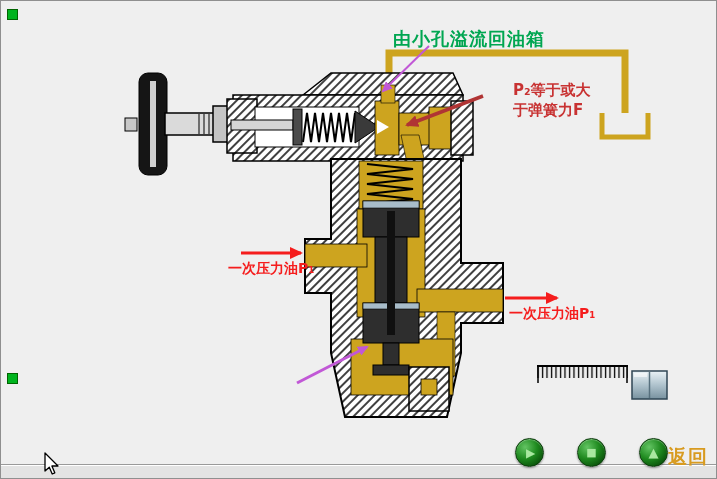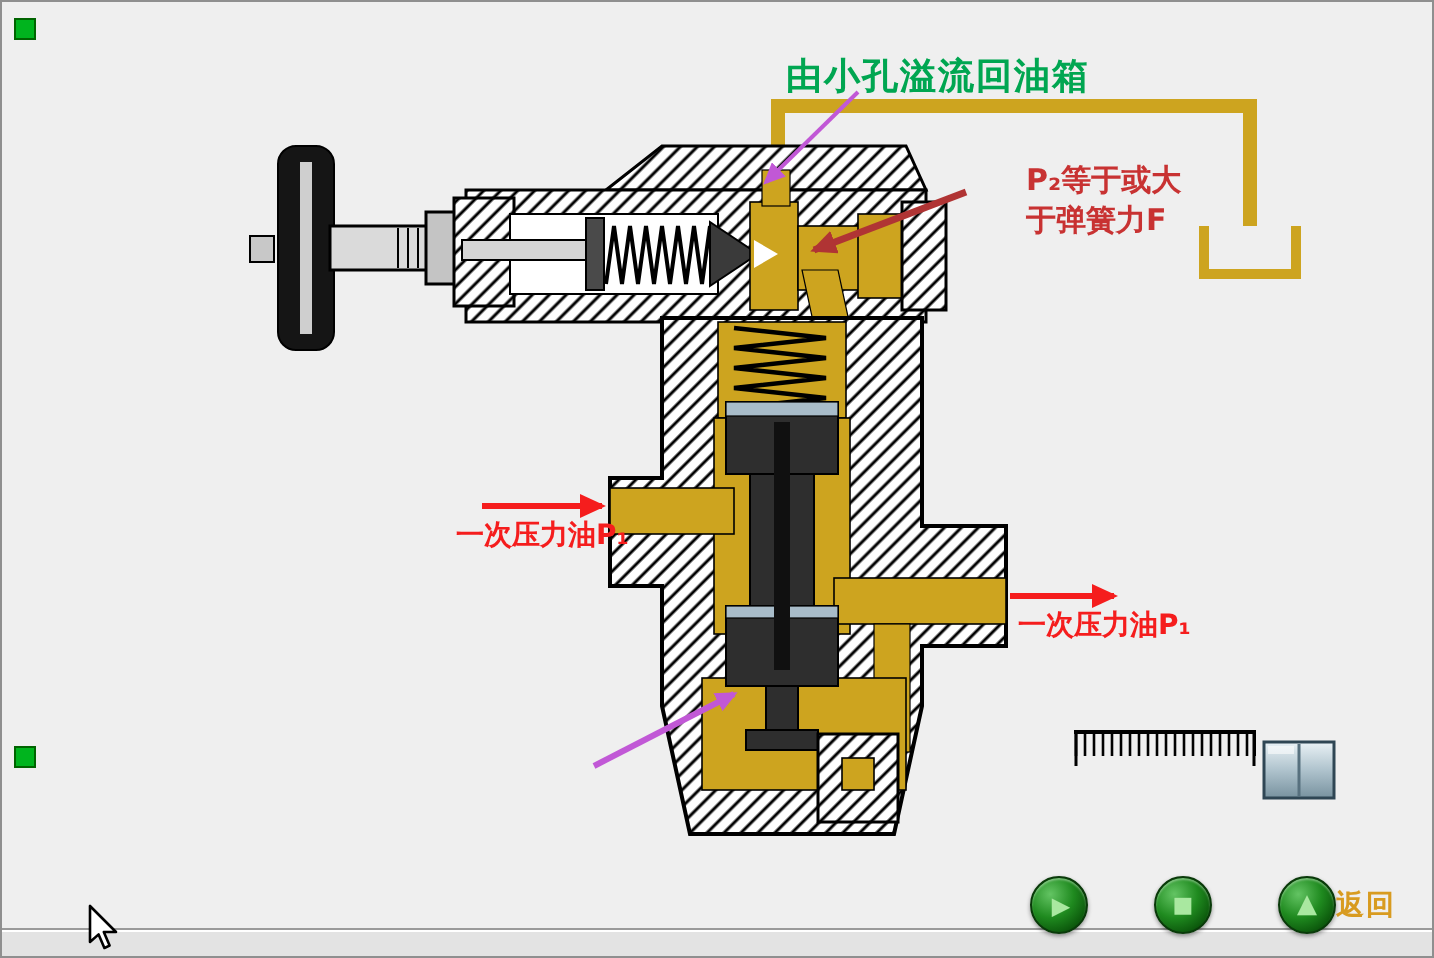--- a/index.html
+++ b/index.html
@@ -33,21 +33,21 @@
     cursor:pointer;top:437px;
   }
   .orb .glyph{color:#A9E8A0;font-size:12px;line-height:1;}
   .orb-play{left:514px;}
   .orb-play .glyph{padding-left:2px;}
   .orb-stop{left:576px;}
   .orb-stop .glyph{font-size:11px;}
   .orb-back{left:638px;}
   .orb-back .glyph{font-size:13px;}
   .return-link{
-    position:absolute;left:667px;top:443px;color:#D89B20;font-size:14px;
+    position:absolute;left:667px;top:443px;color:#D89B20;font-size:19px;
     font-weight:700;letter-spacing:1px;cursor:pointer;
   }
 </style>
 </head>
 <body>
 
 <div class="stage">
 
   <div class="statusbar"></div>
 

